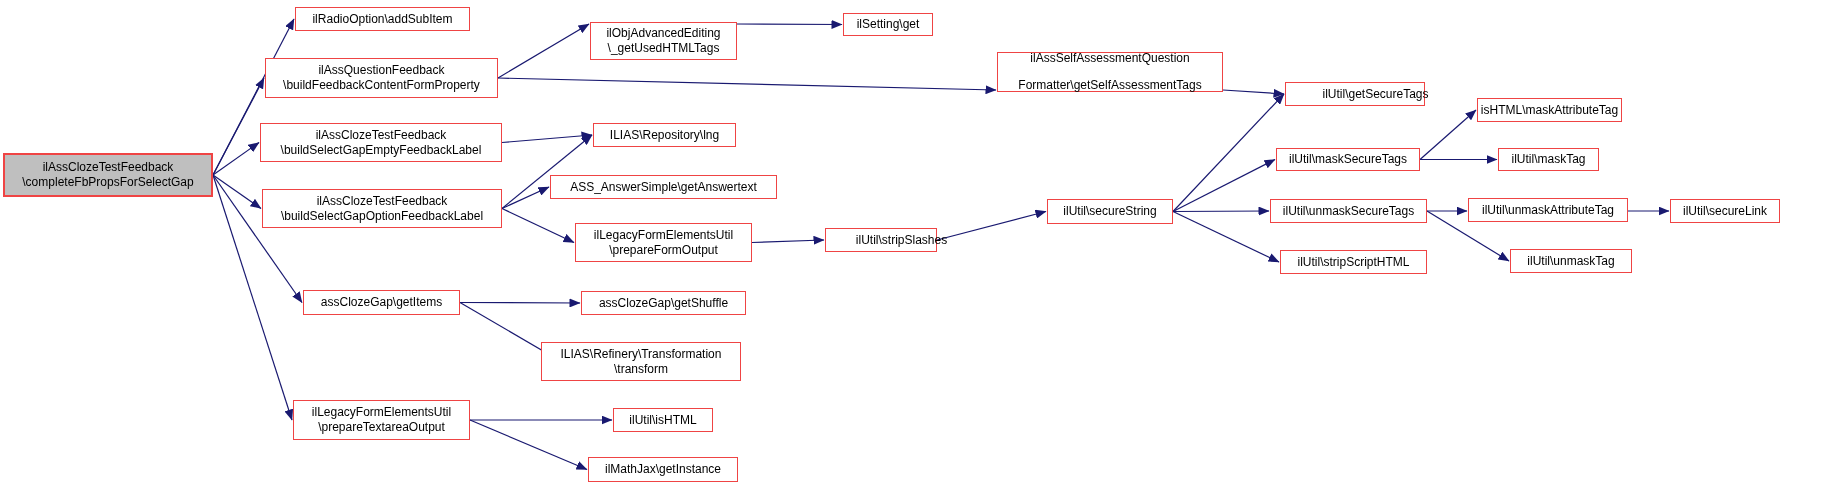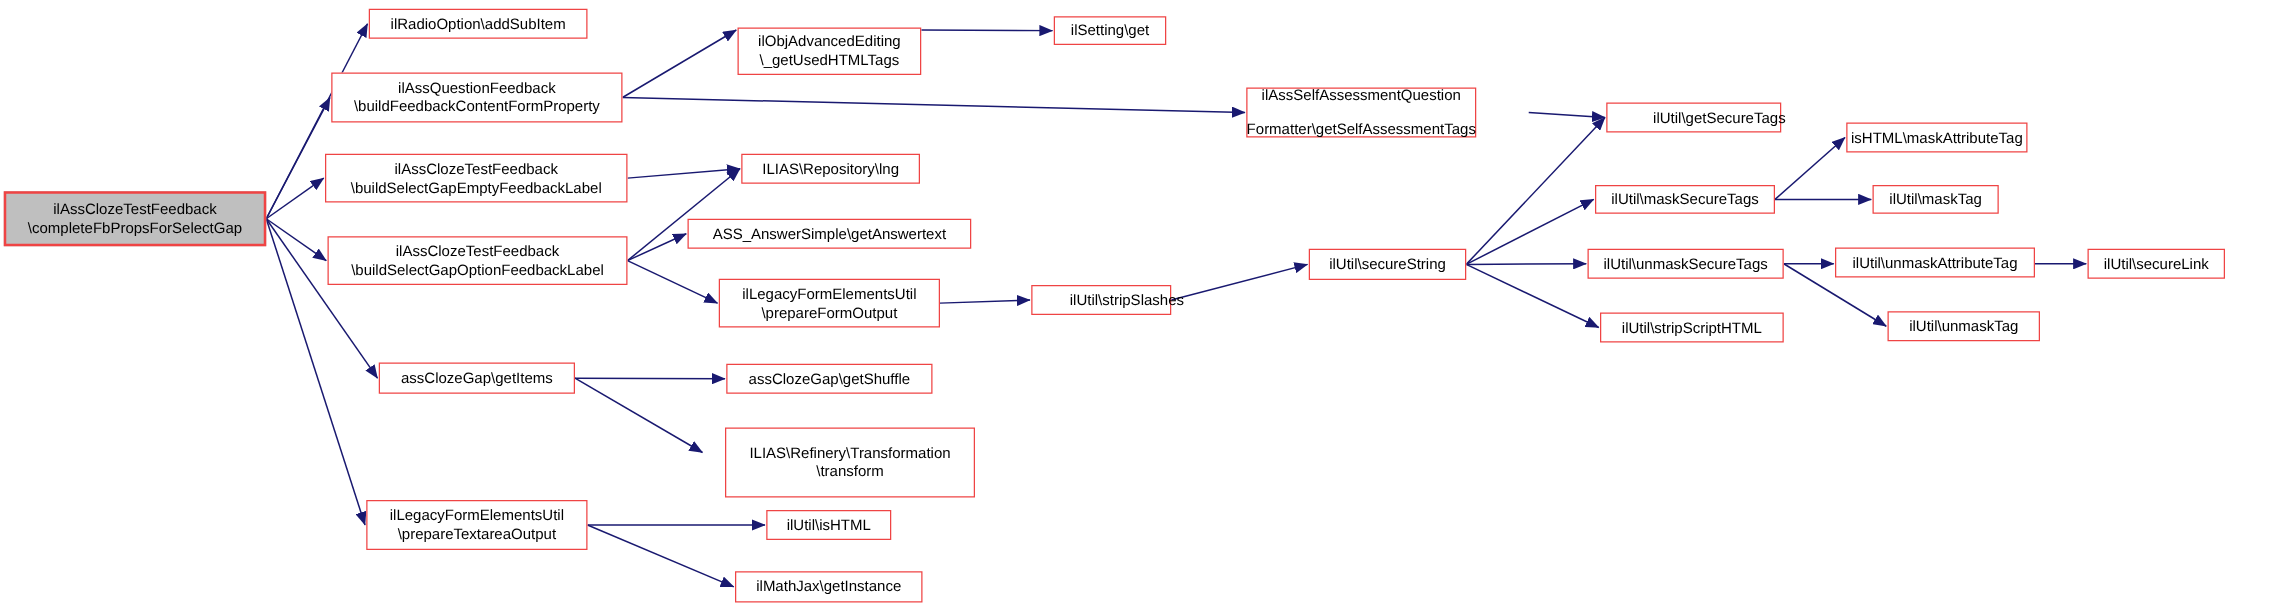--- a/index.html
+++ b/index.html
@@ -112,21 +112,21 @@
     <div class="node" style="left: 550px; top: 175px; width: 227px; height: 24px;">
       <div class="node-line">ASS_AnswerSimple\getAnswertext</div>
     </div>
     <div class="node" style="left: 575px; top: 223px; width: 177px; height: 39px;">
       <div class="node-line">ilLegacyFormElementsUtil</div>
       <div class="node-line">\prepareFormOutput</div>
     </div>
     <div class="node" style="left: 825px; top: 228px; width: 112px; height: 24px; padding-left: 41px;">
       <div class="node-line">ilUtil\stripSlashes</div>
     </div>
-    <div class="node" style="left: 997px; top: 70px; width: 184px; height: 40px; gap: 12px;">
+    <div class="node" style="left: 997px; top: 52px; width: 226px; height: 40px; gap: 12px;">
       <div class="node-line">ilAssSelfAssessmentQuestion</div>
       <div class="node-line">Formatter\getSelfAssessmentTags</div>
     </div>
     <div class="node" style="left: 1285px; top: 82px; width: 140px; height: 24px; padding-left: 41px;">
       <div class="node-line">ilUtil\getSecureTags</div>
     </div>
     <div class="node" style="left: 1047px; top: 199px; width: 126px; height: 25px;">
       <div class="node-line">ilUtil\secureString</div>
     </div>
     <div class="node" style="left: 1276px; top: 148px; width: 144px; height: 23px;">
@@ -152,21 +152,21 @@
     </div>
     <div class="node" style="left: 1510px; top: 249px; width: 122px; height: 24px;">
       <div class="node-line">ilUtil\unmaskTag</div>
     </div>
     <div class="node" style="left: 303px; top: 290px; width: 157px; height: 25px;">
       <div class="node-line">assClozeGap\getItems</div>
     </div>
     <div class="node" style="left: 581px; top: 291px; width: 165px; height: 24px;">
       <div class="node-line">assClozeGap\getShuffle</div>
     </div>
-    <div class="node" style="left: 580px; top: 342px; width: 200px; height: 56px;">
+    <div class="node" style="left: 541px; top: 342px; width: 200px; height: 39px;">
       <div class="node-line">ILIAS\Refinery\Transformation</div>
       <div class="node-line">\transform</div>
     </div>
     <div class="node" style="left: 293px; top: 400px; width: 177px; height: 40px;">
       <div class="node-line">ilLegacyFormElementsUtil</div>
       <div class="node-line">\prepareTextareaOutput</div>
     </div>
     <div class="node" style="left: 613px; top: 408px; width: 100px; height: 24px;">
       <div class="node-line">ilUtil\isHTML</div>
     </div>

